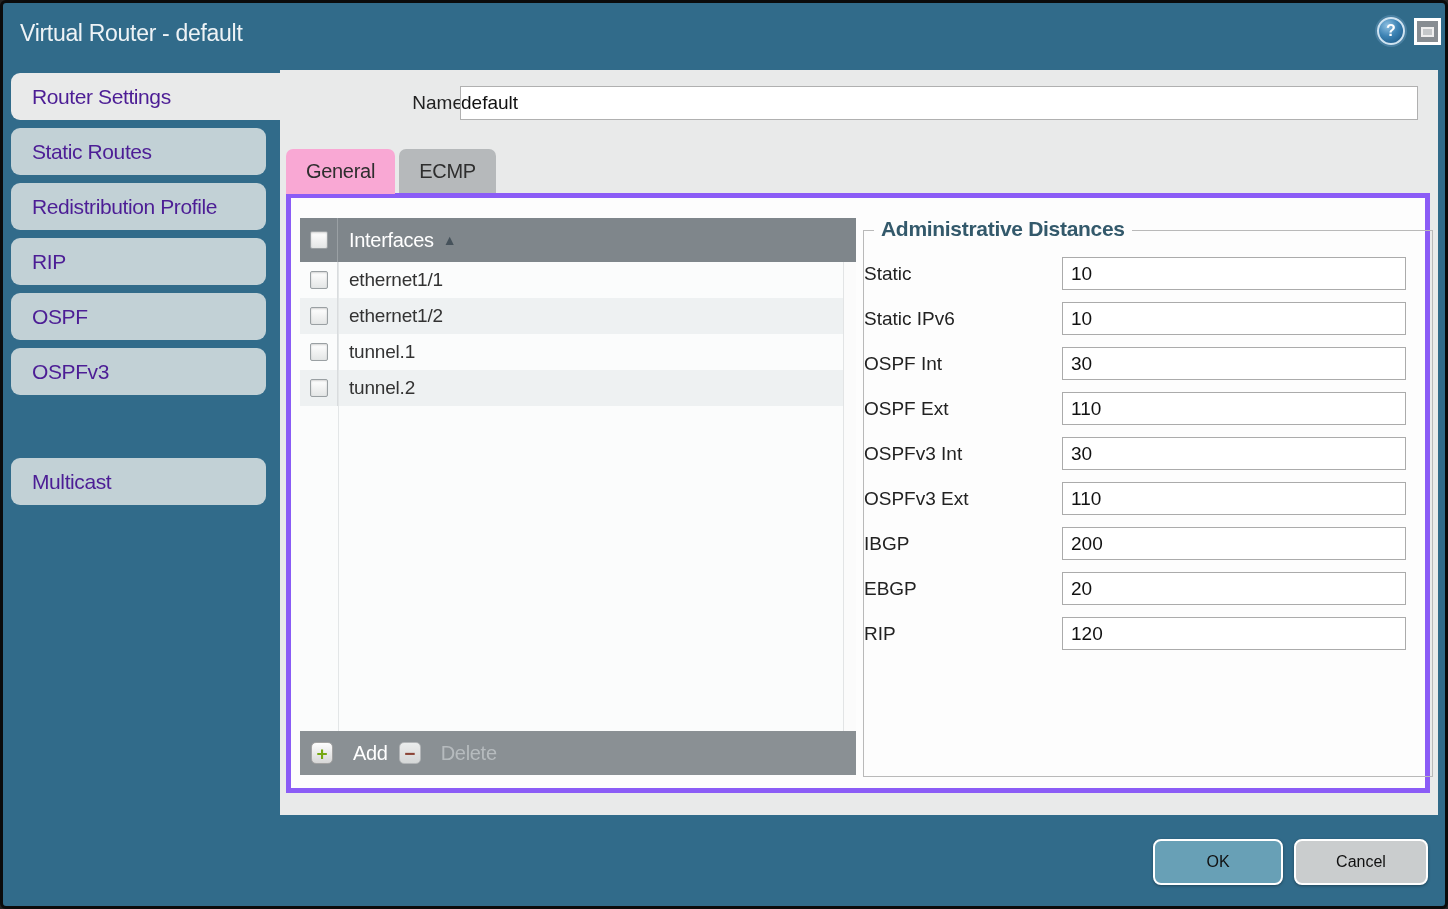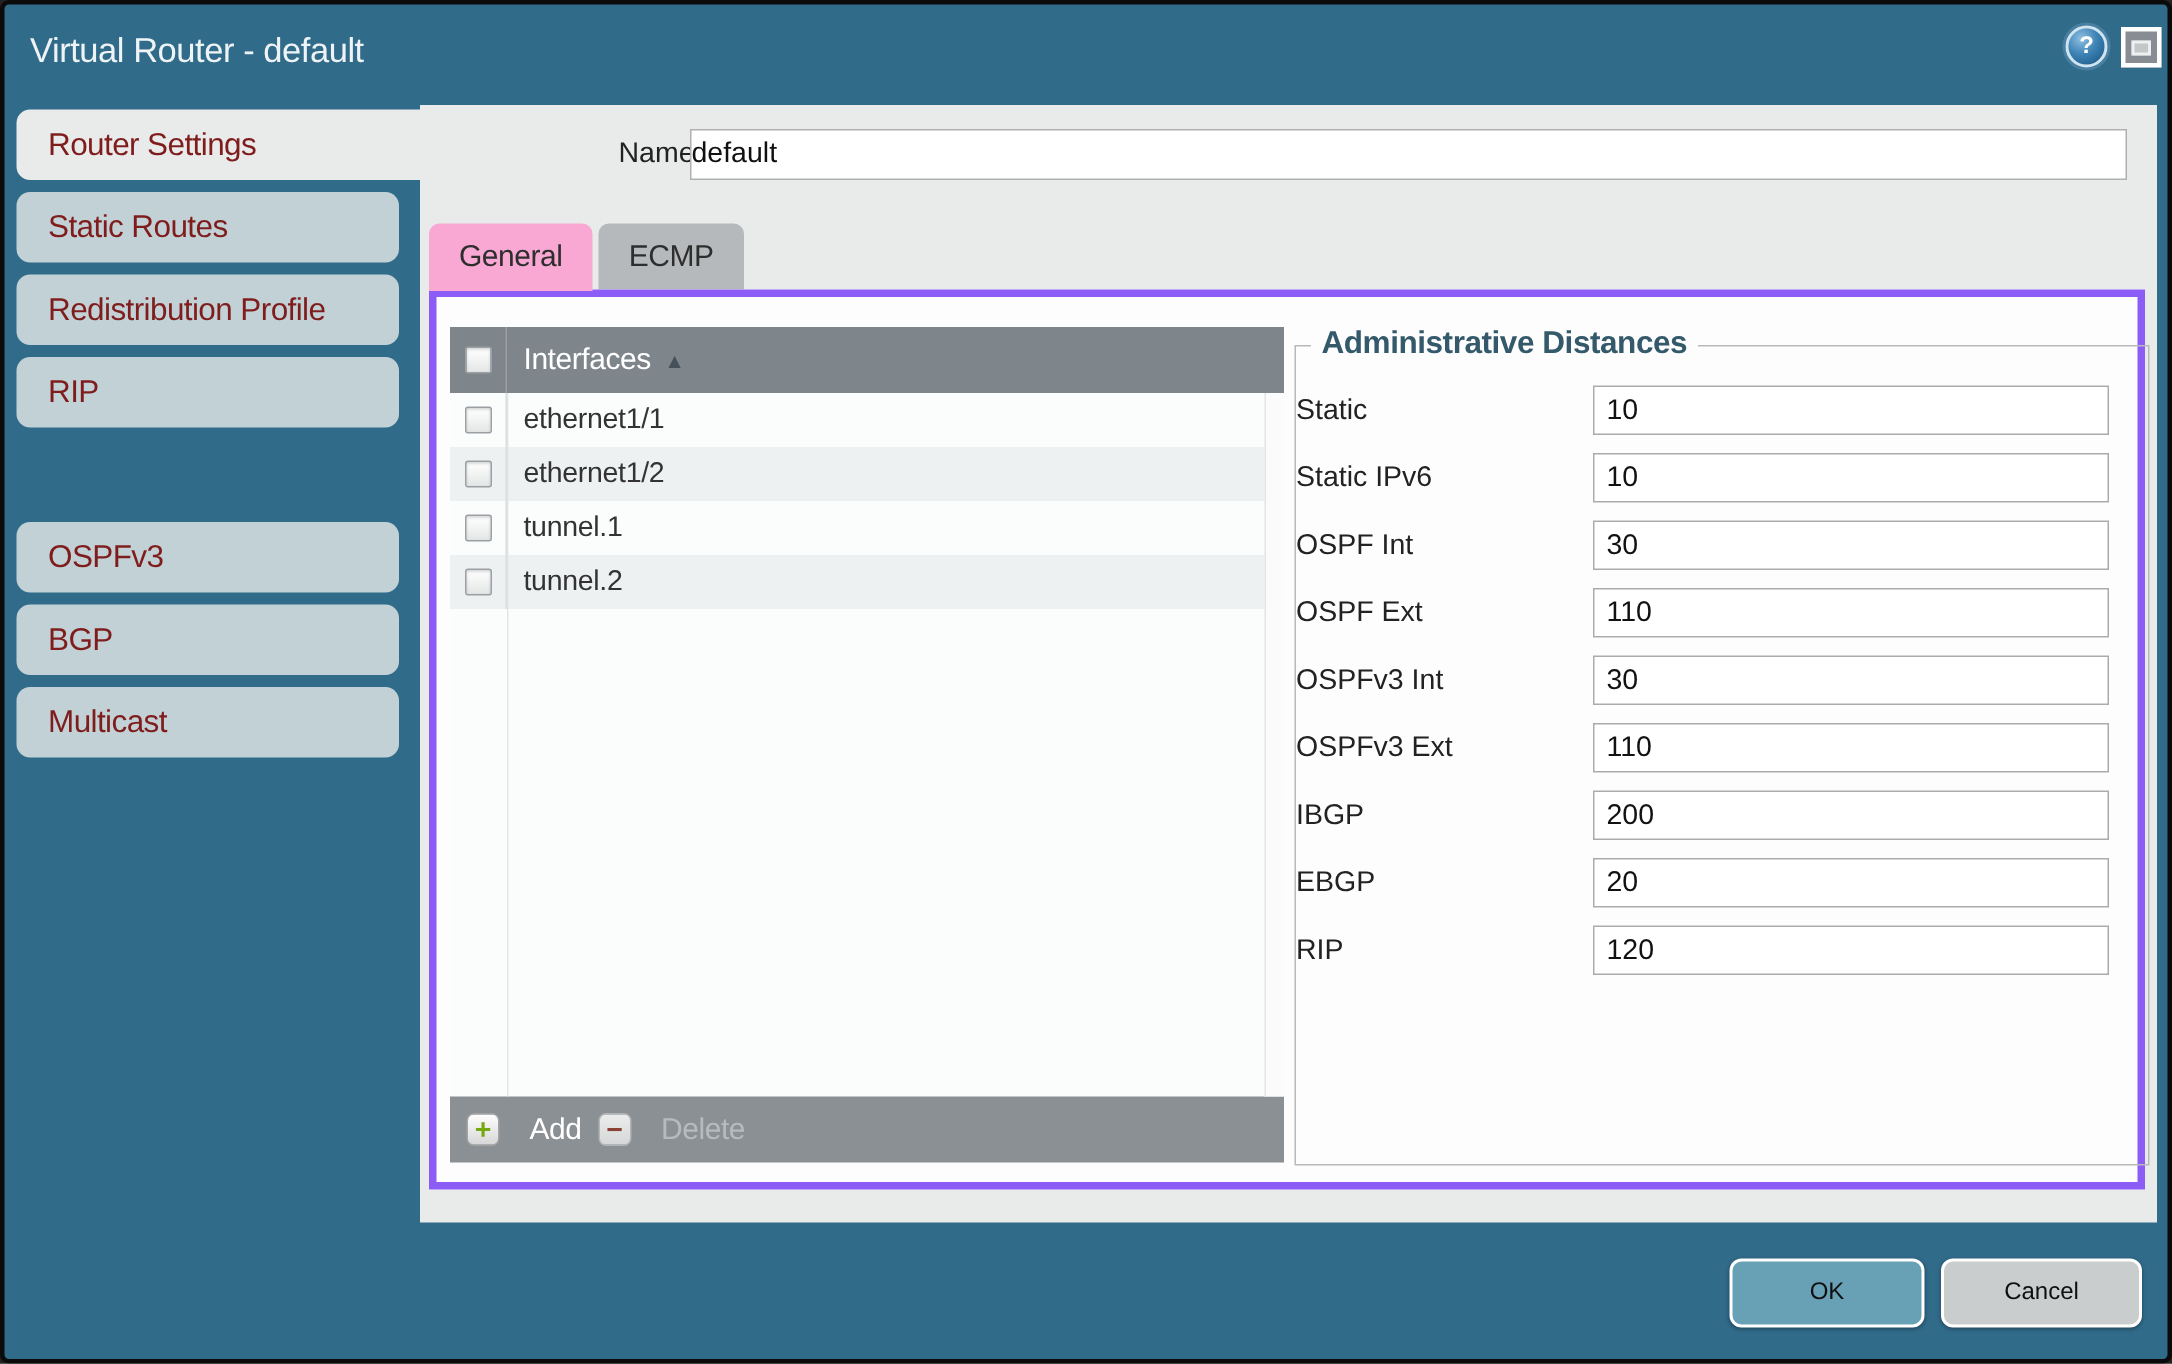--- a/index.html
+++ b/index.html
@@ -41,21 +41,21 @@
   .min-icon .inner {
     width: 13px; height: 10px;
     background: #c4c7c9; border: 2px solid #efefef;
   }
 
   
   .side-tab {
     position: absolute; left: 8px; height: 47px; width: 255px;
     background: #c2d1d6;
     border-radius: 9px;
-    color: #7f1d1d; font-size: 21px; letter-spacing: -0.4px;
+    color: #4c1d95; font-size: 21px; letter-spacing: -0.4px;
     line-height: 47px; padding-left: 21px;
     cursor: pointer;
   }
   .side-tab.active {
     width: 269px;
     background: #e9eaea;
     border-radius: 9px 0 0 9px;
     z-index: 3;
   }
 
@@ -204,22 +204,22 @@
     <span>?</span>
   </div>
   <div class="min-icon">
     <div class="inner"></div>
   </div>
 
   <div class="side-tab active" style="top:70px">Router Settings</div>
   <div class="side-tab" style="top:125px">Static Routes</div>
   <div class="side-tab" style="top:180px">Redistribution Profile</div>
   <div class="side-tab" style="top:235px">RIP</div>
+  <div class="side-tab" style="top:290px">OSPF</div>
   <div class="side-tab" style="top:345px">OSPFv3</div>
-  <div class="side-tab" style="top:400px">BGP</div>
   <div class="side-tab" style="top:455px">Multicast</div>
 
   <div class="panel">
 
     <div class="name-label">Name</div>
     <input class="name-input" type="text" value="default" style="">
 
     <div class="tab general">General</div>
     <div class="tab ecmp">ECMP</div>
 

